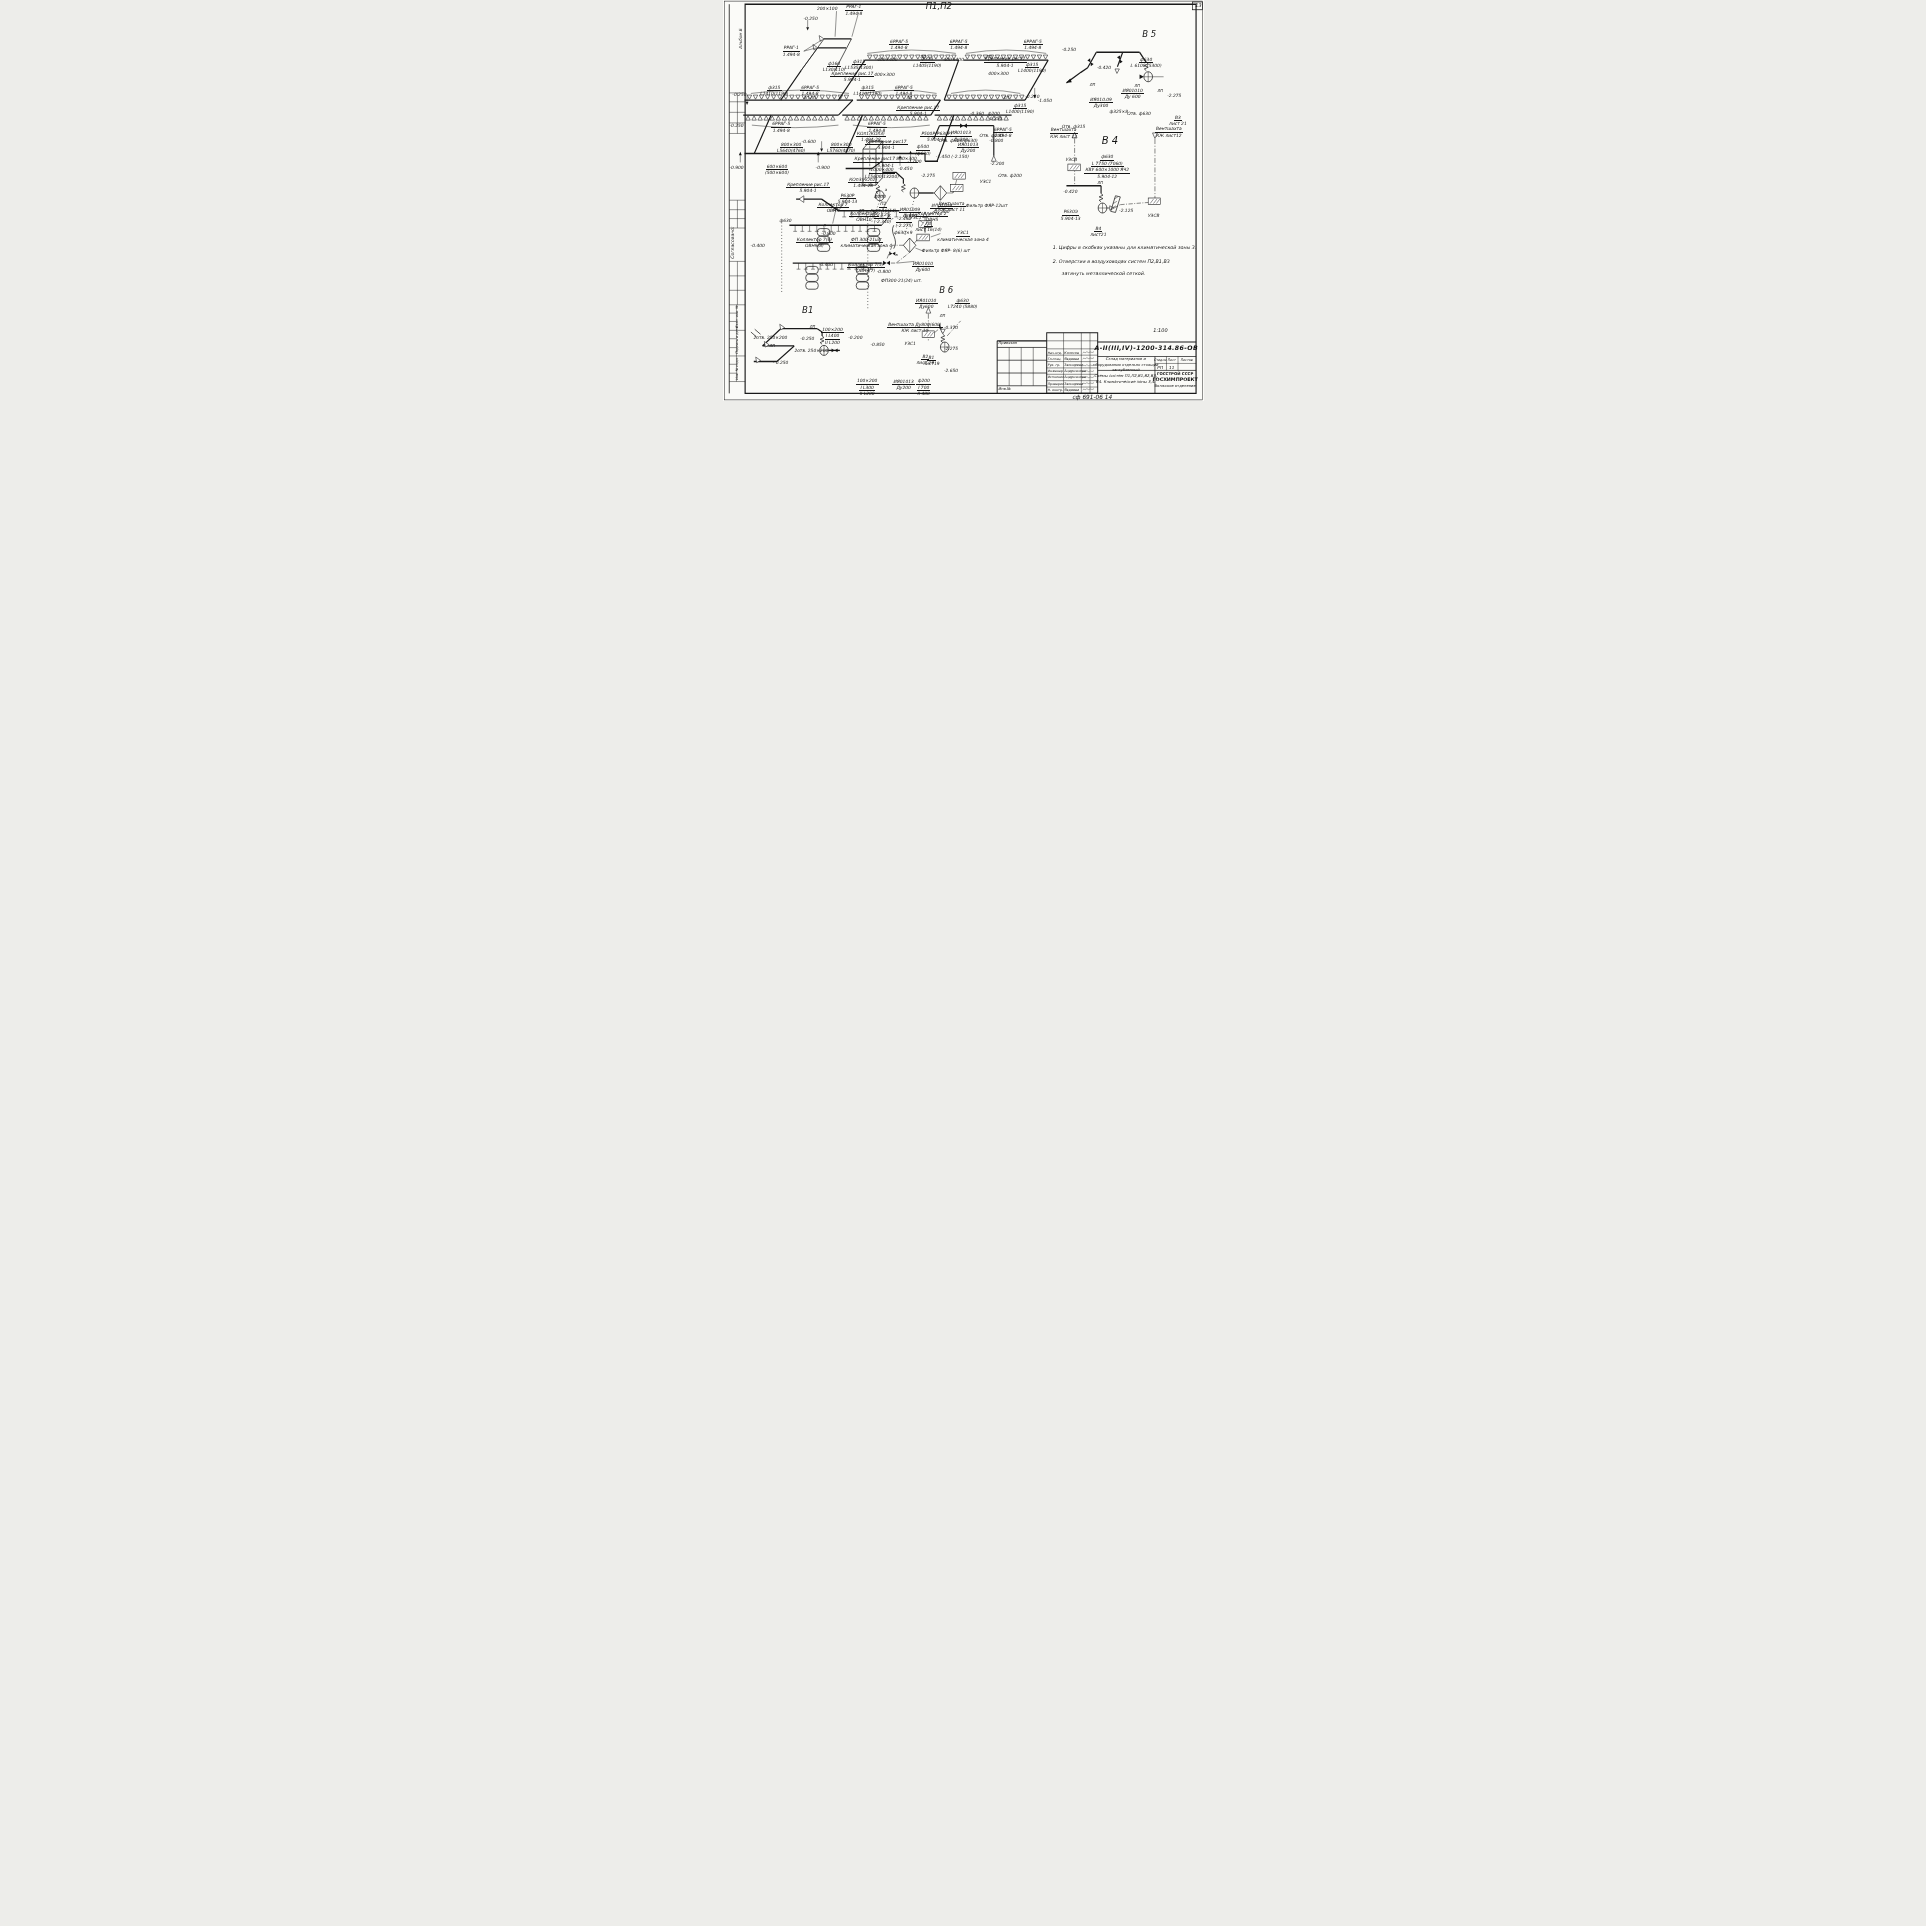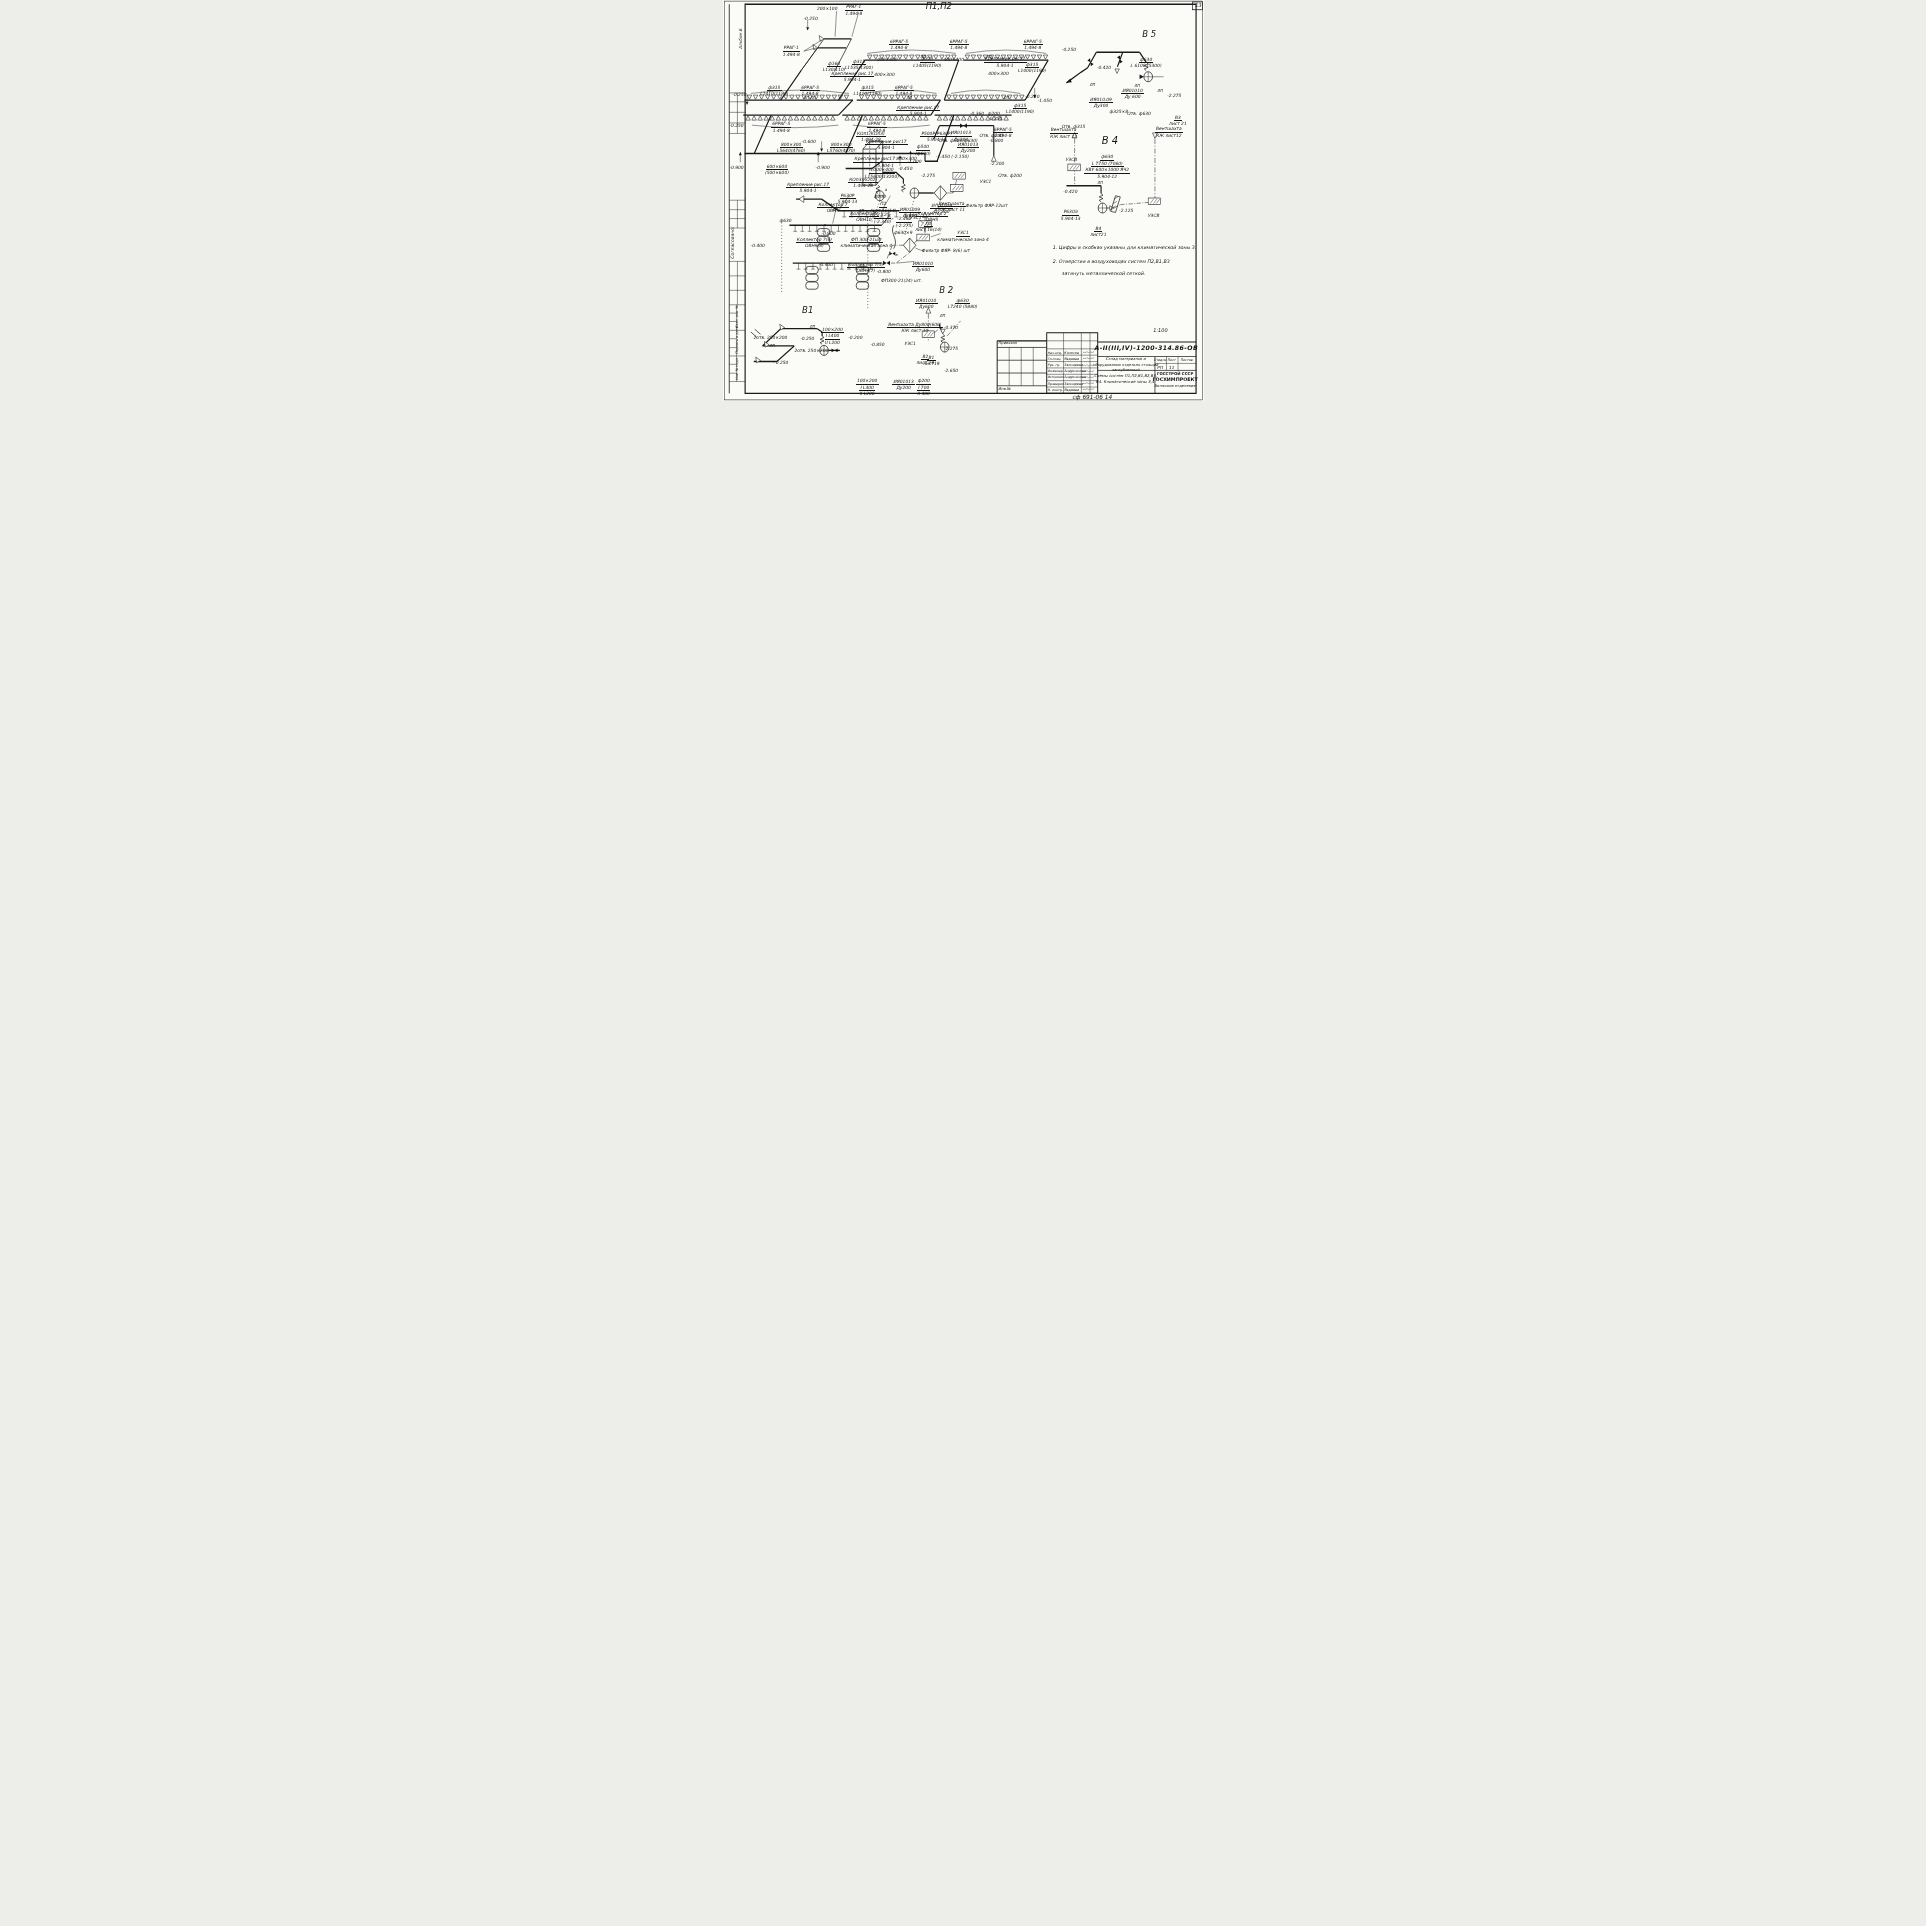--- a/index.html
+++ b/index.html
@@ -541,21 +541,21 @@
       <div class="ann nou" style="left: 87%; top: 7.6%; font-size: 8.5px;">
         <span class="l last">В 5</span>
       </div>
       <div class="ann nou" style="left: 78.6%; top: 33.7%; font-size: 10px;">
         <span class="l last">В 4</span>
       </div>
       <div class="ann nou" style="left: 16.3%; top: 76.2%; font-size: 8.5px;">
         <span class="l last">В1</span>
       </div>
       <div class="ann nou" style="left: 44.8%; top: 71.3%; font-size: 8.5px;">
-        <span class="l last">В 2</span>
+        <span class="l last">В 6</span>
       </div>
       <div class="ann" style="left: 19.4%; top: 1.5%; font-size: 4.4px;">
         <span class="l last">200×100</span>
       </div>
       <div class="ann" style="left: 25.3%; top: 1.1%; font-size: 4.4px;">
         <span class="l">РРАГ-1</span>
         <span class="l last">1.494-8</span>
       </div>
       <div class="ann" style="left: 16.6%; top: 3.9%; font-size: 4.4px;">
         <span class="l last">-0.250</span>

